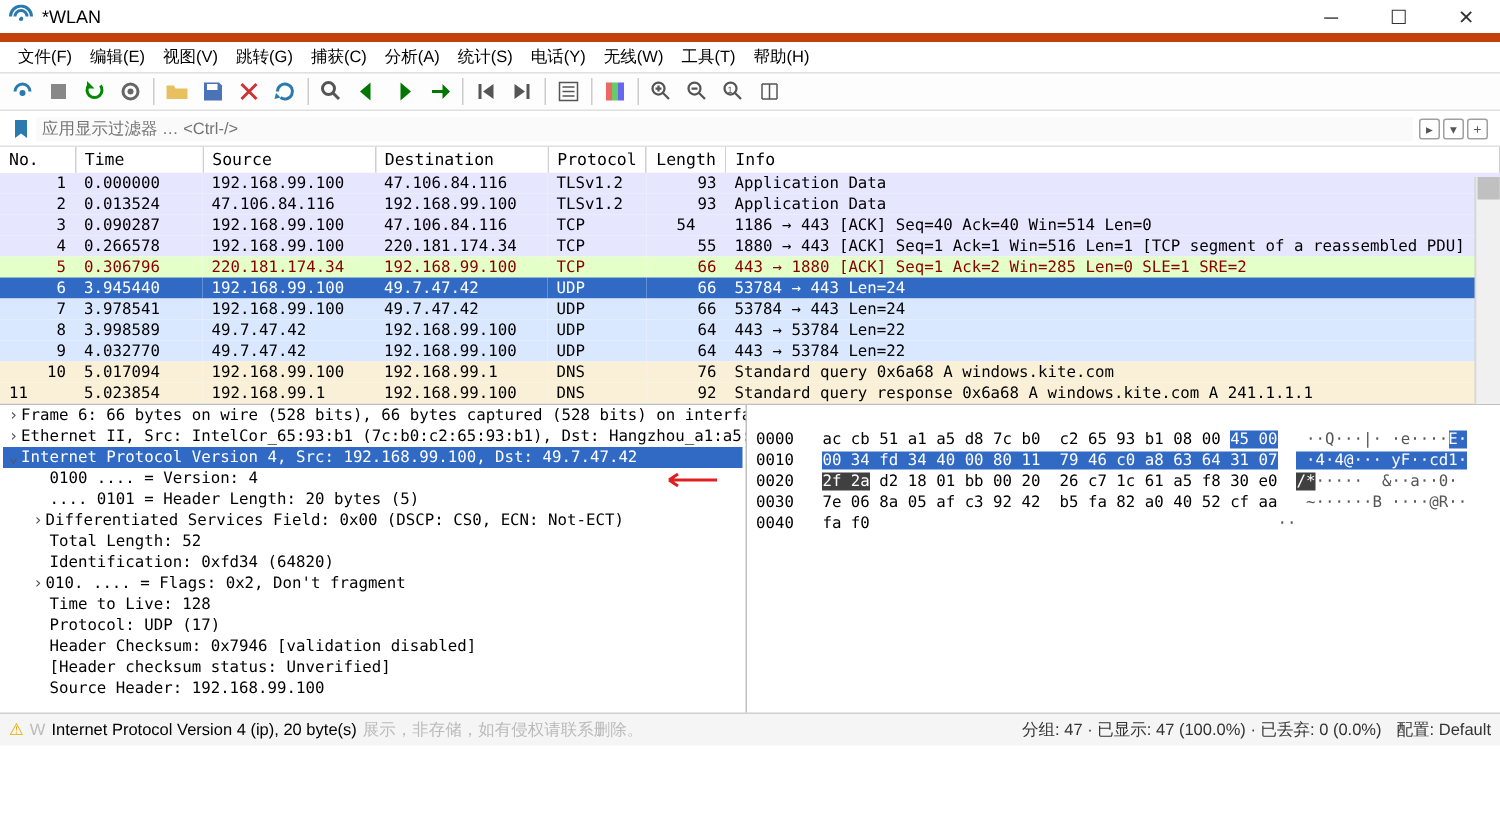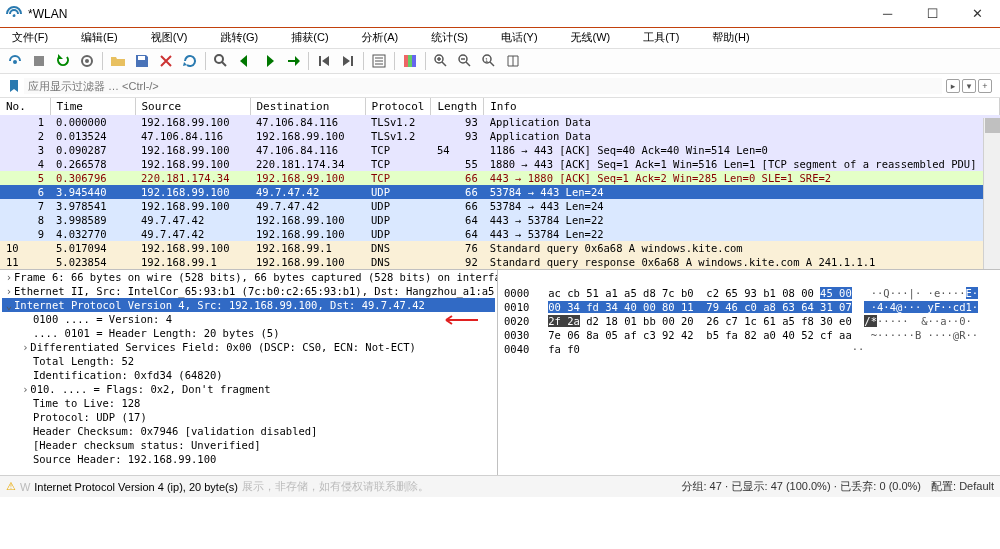--- a/index.html
+++ b/index.html
@@ -1,22 +1,22 @@
 <!DOCTYPE html>
 <html><head>
 <meta charset="utf-8">
 <style>
 * { margin:0; padding:0; box-sizing:border-box; }
 body { font-family: "Segoe UI", Tahoma, Arial, sans-serif; font-size:11px; background:#fff; width:1000px; height:549px; overflow:hidden; }
-.titlebar { display:flex; align-items:center; height:28px; background:#fff; border-bottom:1px solid #c2410c; }
+.titlebar { display:flex; align-items:center; height:28px; background:#fff; border-bottom:6px solid #c2410c; }
 .titlebar .icon { width:16px; height:16px; margin:0 6px; display:flex; align-items:center; justify-content:center; }
 .titlebar .title { flex:1; font-size:12px; color:#000; }
 .winbtns { display:flex; }
 .winbtns div { width:45px; height:28px; display:flex; align-items:center; justify-content:center; color:#333; font-size:13px; }
-.menubar { display:flex; height:20px; padding:0 6px; background:#fff; font-size:11px; color:#000;gap:21px; }
+.menubar { display:flex; height:20px; padding:0 6px; background:#fff; font-size:11px; color:#000; }
 .menubar span { padding:2px 6px; }
 .toolbar { display:flex; height:26px; background:#fdfdfd; border-top:1px solid #e0e0e0; border-bottom:1px solid #e0e0e0; align-items:center; padding:0 4px; gap:2px; }
 .toolbar .tbtn { width:22px; height:22px; display:flex; align-items:center; justify-content:center; border-radius:2px; }
 .toolbar .sep { width:1px; height:18px; background:#ccc; margin:0 2px; }
 .filterbar { display:flex; height:24px; background:#fff; border-bottom:1px solid #e0e0e0; align-items:center; padding:0 4px; }
 .filterbar .ficon { width:20px; display:flex; align-items:center; justify-content:center; color:#2a7ab0; }
 .filterbar input { flex:1; border:none; outline:none; padding:2px 4px; font-size:11px; background:#fafafa; }
 .filterbar .arrs { display:flex; gap:2px; padding:0 4px; }
 .filterbar .arrs div { width:14px; height:14px; border:1px solid #a0a0a0; border-radius:2px; font-size:9px; display:flex; align-items:center; justify-content:center; color:#555; }
 .main { height:377px; display:flex; flex-direction:column; }
@@ -247,21 +247,21 @@
             <td>TLSv1.2</td>
             <td style="text-align: right;">93</td>
             <td>Application Data</td>
           </tr>
           <tr class="r">
             <td style="text-align: right;">3</td>
             <td>0.090287</td>
             <td>192.168.99.100</td>
             <td>47.106.84.116</td>
             <td>TCP</td>
-            <td style="text-align: left;">54</td>
+            <td style="text-align: center;">54</td>
             <td>1186 → 443 [ACK] Seq=40 Ack=40 Win=514 Len=0</td>
           </tr>
           <tr class="r">
             <td style="text-align: right;">4</td>
             <td>0.266578</td>
             <td>192.168.99.100</td>
             <td>220.181.174.34</td>
             <td>TCP</td>
             <td style="text-align: right;">55</td>
             <td>1880 → 443 [ACK] Seq=1 Ack=1 Win=516 Len=1 [TCP segment of a reassembled PDU]</td>
@@ -305,21 +305,21 @@
           <tr class="b">
             <td style="text-align: right;">9</td>
             <td>4.032770</td>
             <td>49.7.47.42</td>
             <td>192.168.99.100</td>
             <td>UDP</td>
             <td style="text-align: right;">64</td>
             <td>443 → 53784 Len=22</td>
           </tr>
           <tr class="y">
-            <td style="">10</td>
+            <td style="text-align: right;">10</td>
             <td>5.017094</td>
             <td>192.168.99.100</td>
             <td>192.168.99.1</td>
             <td>DNS</td>
             <td style="text-align: right;">76</td>
             <td>Standard query 0x6a68 A windows.kite.com</td>
           </tr>
           <tr class="y">
             <td style="">11</td>
             <td>5.023854</td>

